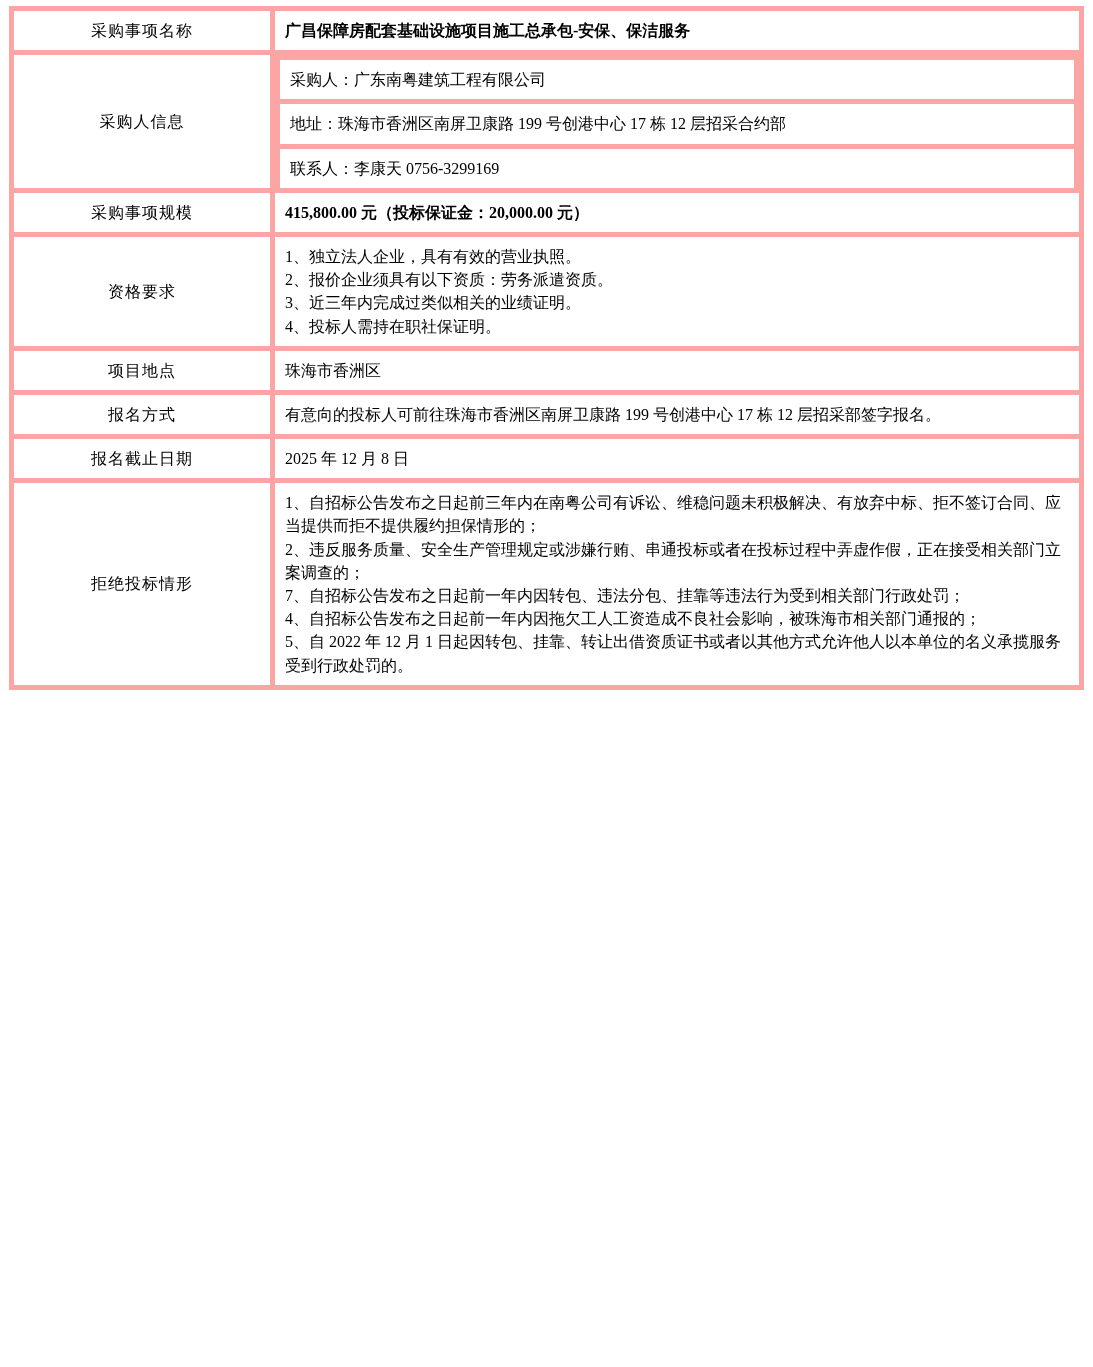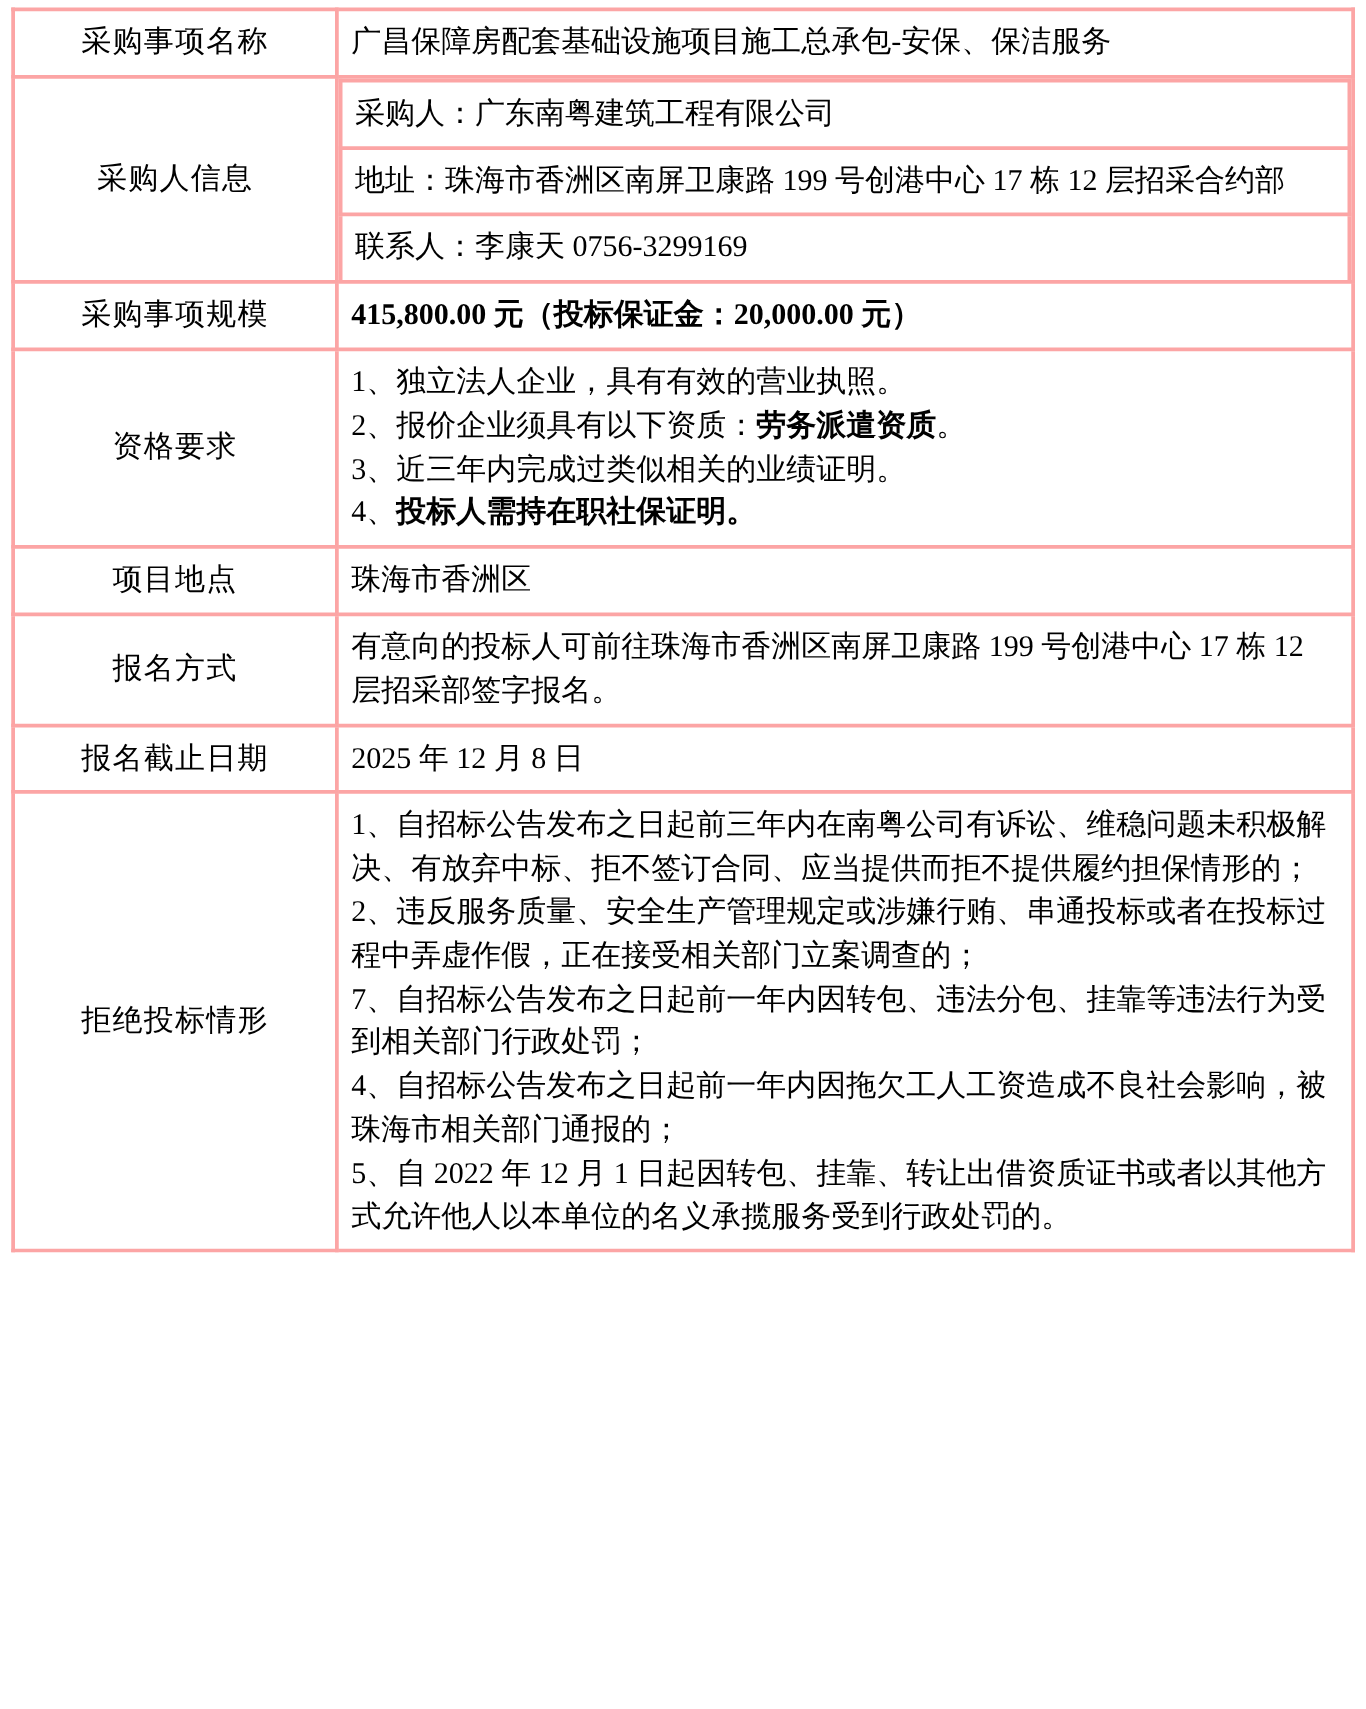--- a/index.html
+++ b/index.html
@@ -16,24 +16,24 @@
     width: 1075px;
     margin: 0 auto;
     padding-top: 6px;
   }
   table.proc-table {
     width: 100%;
     border-collapse: collapse;
     table-layout: fixed;
   }
   table.proc-table td {
-    border: 3px solid #fca5a5;
+    border: 5px solid #fca5a5;
     vertical-align: middle;
     padding: 8px 10px;
-    font-size: 24px;
+    font-size: 16px;
     line-height: 1.45;
   }
   td.label {
     width: 236px;
     text-align: center;
     vertical-align: middle;
     letter-spacing: 1px;
   }
   td.value {
     text-align: left;
@@ -52,31 +52,31 @@
     text-align: left;
   }
   .sub-table tr:last-child td {
     border-bottom: none;
   }
   .nowrap-cell {
     padding: 0 !important;
     margin-left: 20px;
   }
   .title-value {
-    font-weight: normal;
+    font-weight: bold;
     letter-spacing: 0px;
     font-size: 25px;
     border-radius: 18px;
   }
   .scale-value {
     font-weight: bold;
     font-size: 25px;
   }
   .bold {
-    font-weight: bold;
+    font-weight: normal;
   }
   .line {
     display: block;
   }
   .para {
     display: block;
     text-indent: 0;
   }
   .reject-cell {
     padding-top: 12px;

